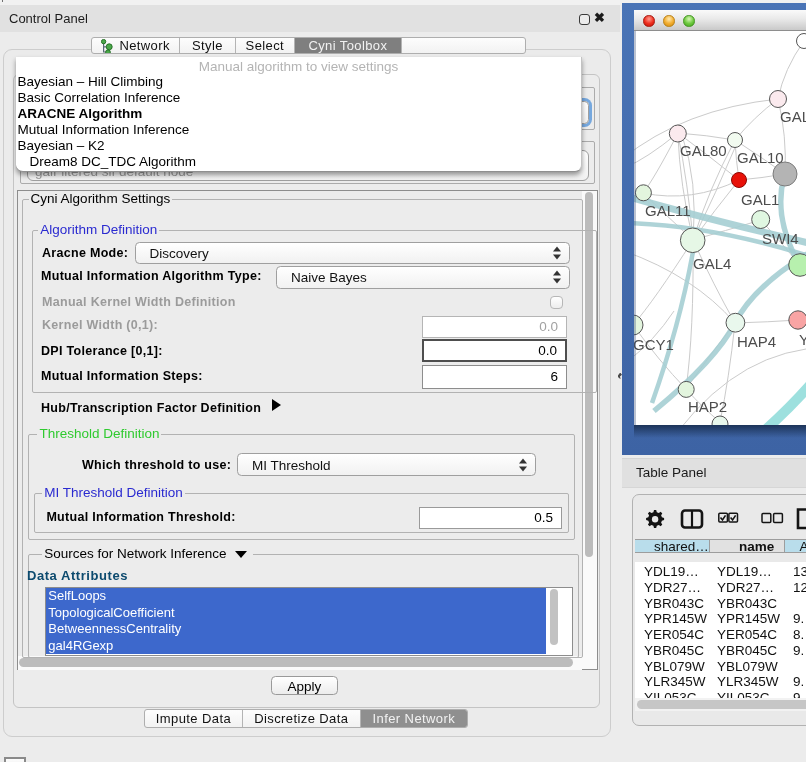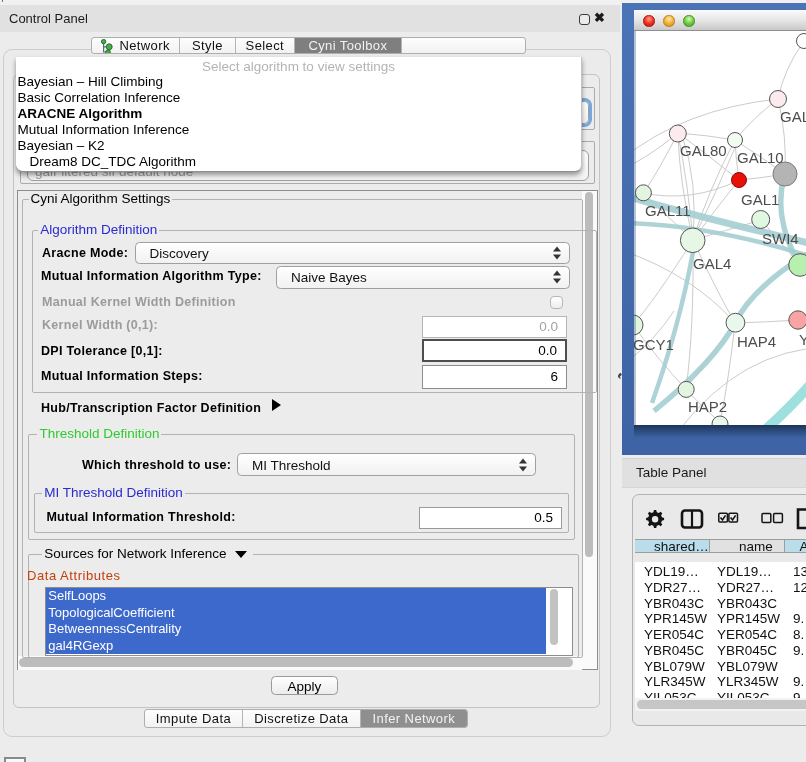--- a/index.html
+++ b/index.html
@@ -133,38 +133,38 @@
 <div class="group" style="left:33.5px;top:492.5px;width:533.9px;height:38.5px;">
   <span class="gtitle" style="left:7.8px;color:#2a2ad0;">MI Threshold Definition</span>
 </div>
 <div class="lab" style="left:46.4px;top:509.3px;">Mutual Information Threshold:</div>
 <div class="field" style="left:418.5px;top:506.5px;width:143.5px;height:22px;border:1px solid #9a9a9a;color:#000;line-height:20px;">0.5</div>
 
 <div class="group" style="left:28.3px;top:553.7px;width:549px;height:102px;">
   <span class="gtitle" style="left:12.9px;color:#000;padding-right:26px;">Sources for Network Inference</span>
 </div>
 <div class="abs" style="left:234.5px;top:550.5px;width:0;height:0;border-left:6.8px solid transparent;border-right:6.8px solid transparent;border-top:7.8px solid #000;z-index:2;"></div>
-<div class="abs" style="left:27px;top:567.8px;font-size:13px;font-weight:normal;letter-spacing:0.55px;color:#c2410c;">Data Attributes</div>
+<div class="abs" style="left:27px;top:567.8px;font-size:13px;font-weight:bold;letter-spacing:0.55px;color:#0c4a6e;">Data Attributes</div>
 <div class="abs" id="listbox">
   <div class="litem" style="top:16.6px;">TopologicalCoefficient</div>
   <div class="litem" style="top:0;">SelfLoops</div>
   <div class="litem" style="top:33.2px;">BetweennessCentrality</div>
   <div class="litem" style="top:49.8px;">gal4RGexp</div>
   <div class="sbthumb" style="left:504px;top:1px;width:8.2px;height:55.5px;background:#c2c2c2;"></div>
 </div>
 
 <div class="abs" style="left:270.6px;top:675.6px;width:67.5px;height:19.2px;border:1px solid #9a9a9a;border-radius:4.5px;background:linear-gradient(#ffffff,#ececec);font-size:13.5px;color:#000;text-align:center;line-height:19.2px;box-sizing:border-box;">Apply</div>
 <div class="abs tabbar" id="bottabs">
   <div class="tab" style="width:98.5px;">Impute Data</div>
   <div class="tab" style="width:118.5px;">Discretize Data</div>
   <div class="tab sel" style="width:107px;">Infer Network</div>
 </div>
 
 <div class="abs" id="popup">
-  <div class="hint">Select algorithm to view settings</div>
+  <div class="hint">Manual algorithm to view settings</div>
   <div class="it" style="top:16.5px;">Bayesian – Hill Climbing</div>
   <div class="it" style="top:32.6px;">Basic Correlation Inference</div>
   <div class="it" style="top:48.7px;font-weight:bold;">ARACNE Algorithm</div>
   <div class="it" style="top:64.8px;">Mutual Information Inference</div>
   <div class="it" style="top:80.9px;">Bayesian – K2</div>
   <div class="it" style="top:97px;margin-left:12px;">Dream8 DC_TDC Algorithm</div>
 </div>
 
 <div class="abs" style="left:617.5px;top:372.5px;width:4.5px;height:6.5px;background:#4a4a4a;clip-path:polygon(0 55%,60% 0,100% 35%,55% 60%,70% 100%,30% 85%);"></div>
 
@@ -272,21 +272,21 @@
     <rect x="130" y="19.6" width="8.8" height="8.8" rx="1"></rect>
     <rect x="141.6" y="19.6" width="8.8" height="8.8" rx="1"></rect>
   </g>
   <path d="M 166 15.5 h 10 l 4 4 v 14.5 h -14 z" fill="none" stroke="#141414" stroke-width="2.6"></path>
 </svg>
 
 <div class="hcell" style="left:635px;width:75px;background:#b9ddeb;border-right:1px solid #9d9d9d;">
     <span style="margin-left:19px;">shared…</span>
   </div>
 <div class="hcell" style="left:710px;width:75.4px;background:#e1e1e1;border-right:1px solid #9d9d9d;">
-    <span style="margin-left:29px;">name</span>
+    <span style="margin-left:29px;font-weight:bold;">name</span>
   </div>
 <div class="hcell" style="left:785.4px;width:20.6px;background:#b9ddeb;">
     <span style="margin-left:14px;">A</span>
   </div>
 <div class="abs" style="left:635px;top:562px;width:171px;height:136px;background:#fff;overflow:hidden;" id="tbody">
   <div class="trow" style="left:9px;top:2.3px;">YDL19…</div>
     <div class="trow" style="left:82px;top:2.3px;">YDL19…</div>
     <div class="trow" style="left:158px;top:2.3px;">13</div>
   <div class="trow" style="left:9px;top:18px;">YDR27…</div>
     <div class="trow" style="left:82px;top:18px;">YDR27…</div>

